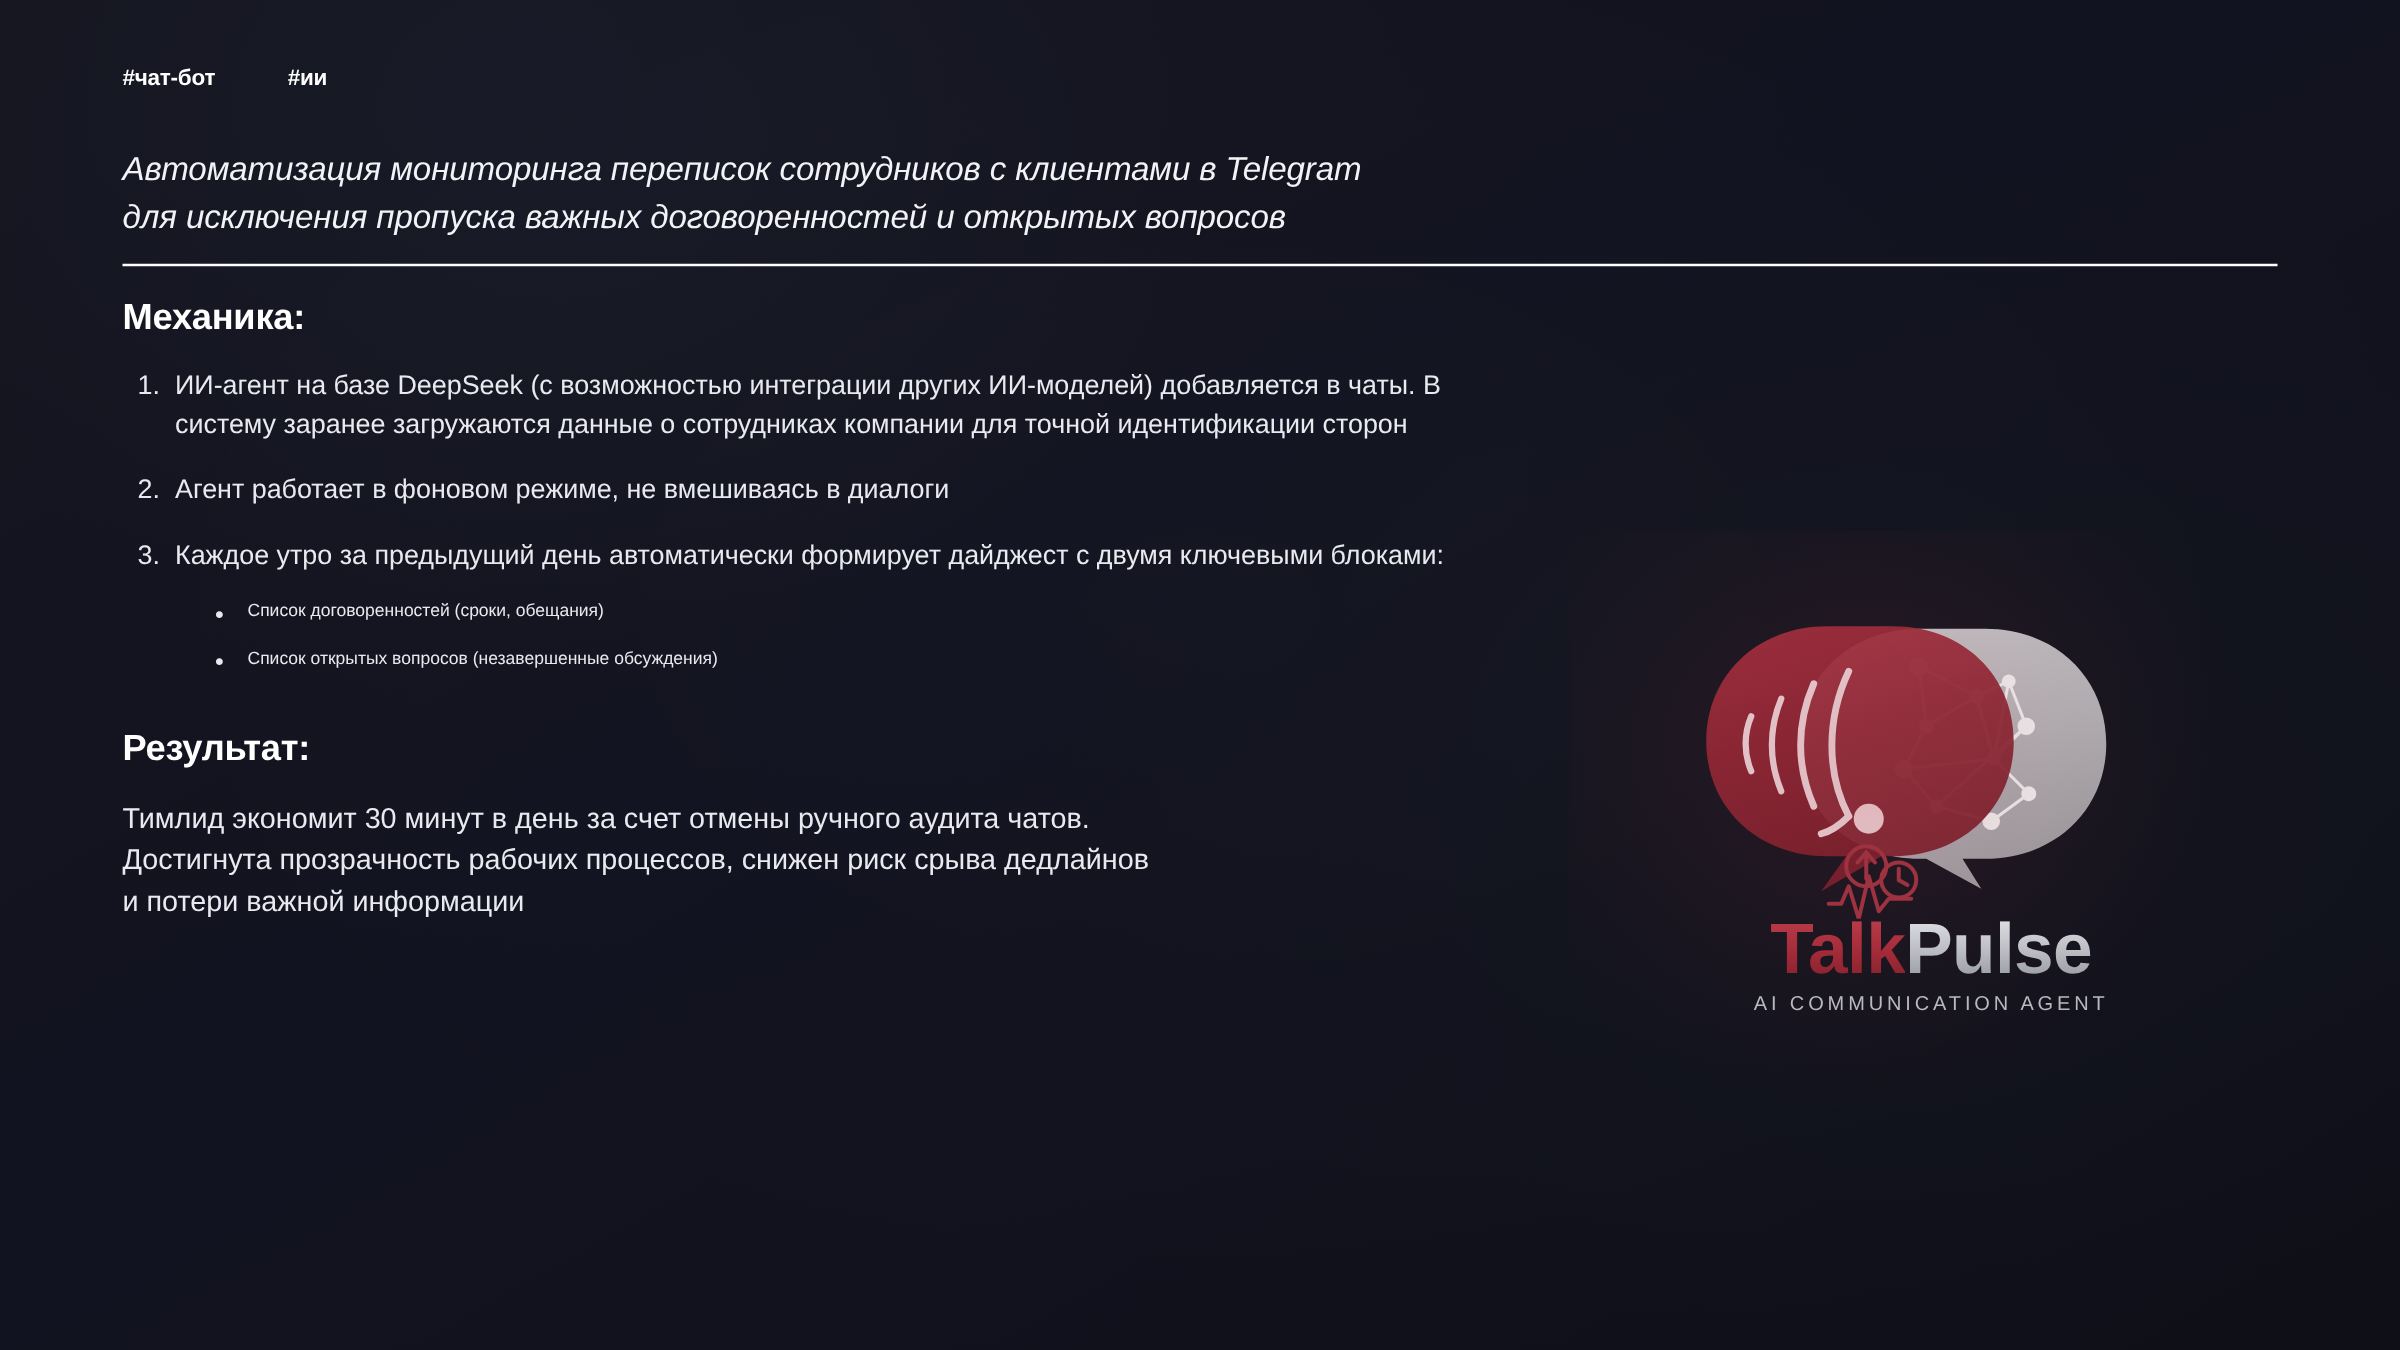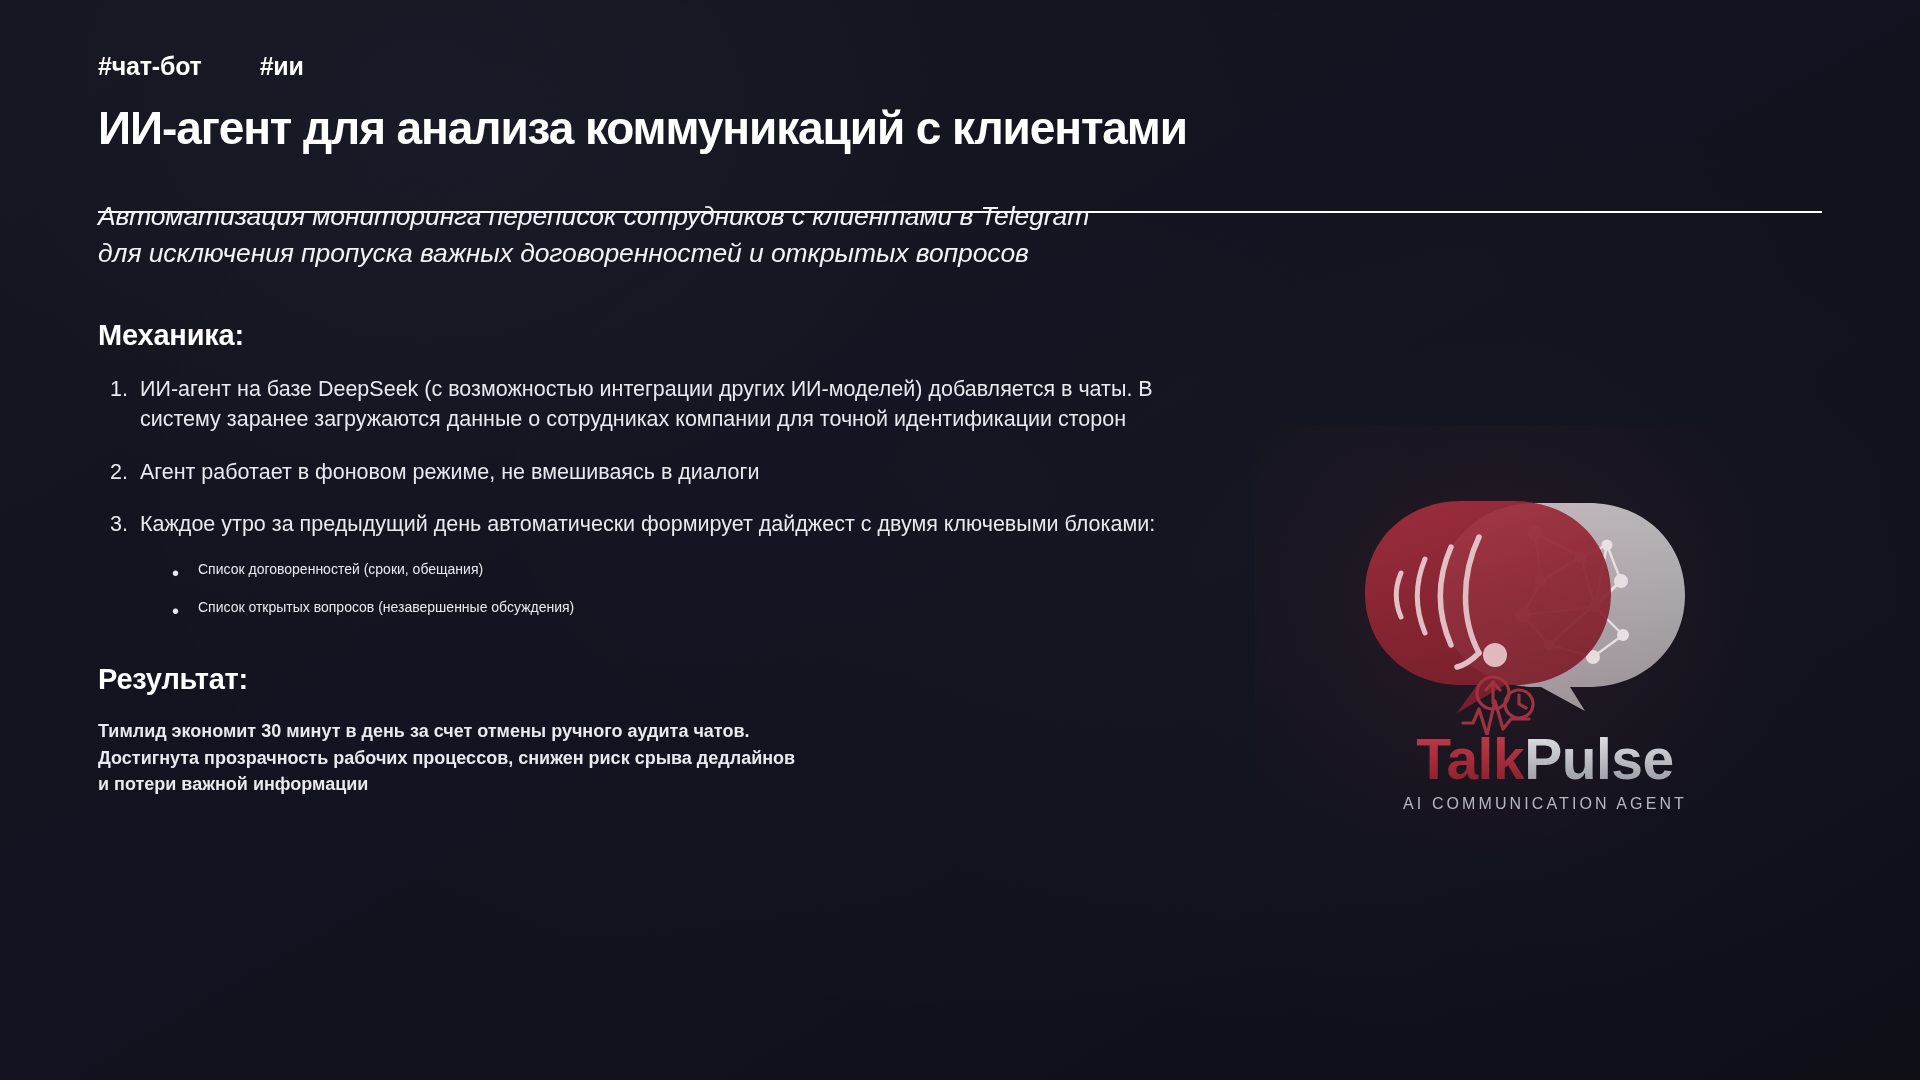--- a/index.html
+++ b/index.html
@@ -34,21 +34,21 @@
   .content {
     position: absolute;
     left: 98px;
     top: 52px;
     width: 1130px;
   }
 
   .tags {
     display: flex;
     gap: 58px;
-    font-size: 25px;
+    font-size: 18px;
     font-weight: 700;
     letter-spacing: -0.2px;
     color: #ffffff;
     margin-bottom: 22px;
   }
 
   .title {
     font-size: 46px;
     font-weight: 700;
     letter-spacing: -1.1px;
@@ -118,25 +118,24 @@
   ul.subbullets > li::before {
     content: "•";
     position: absolute;
     left: 2px;
     top: -1px;
     color: #e9eaef;
     font-size: 20px;
   }
 
   .result-body {
-    font-size: 18px;
+    font-size: 23px;
     line-height: 1.47;
     color: #e9eaef;
     margin-top: 4px;
-    font-weight: bold;
   }
 
   
   .logo {
     position: absolute;
     left: 1345px;
     top: 495px;
     width: 400px;
     height: 340px;
   }
@@ -195,21 +194,20 @@
 
   <div class="divider"></div>
 
   <div class="content">
 
     <div class="tags">
       <span>#чат-бот</span>
       <span>#ии</span>
     </div>
 
-    <h1 class="title">ИИ-агент для анализа коммуникаций с клиентами</h1>
 
     <div class="subtitle">
       <div>Автоматизация мониторинга переписок сотрудников с клиентами в Telegram</div>
       <div>для исключения пропуска важных договоренностей и открытых вопросов</div>
     </div>
 
     <div class="section-head">Механика:</div>
 
     <ol class="steps">
       <li>

